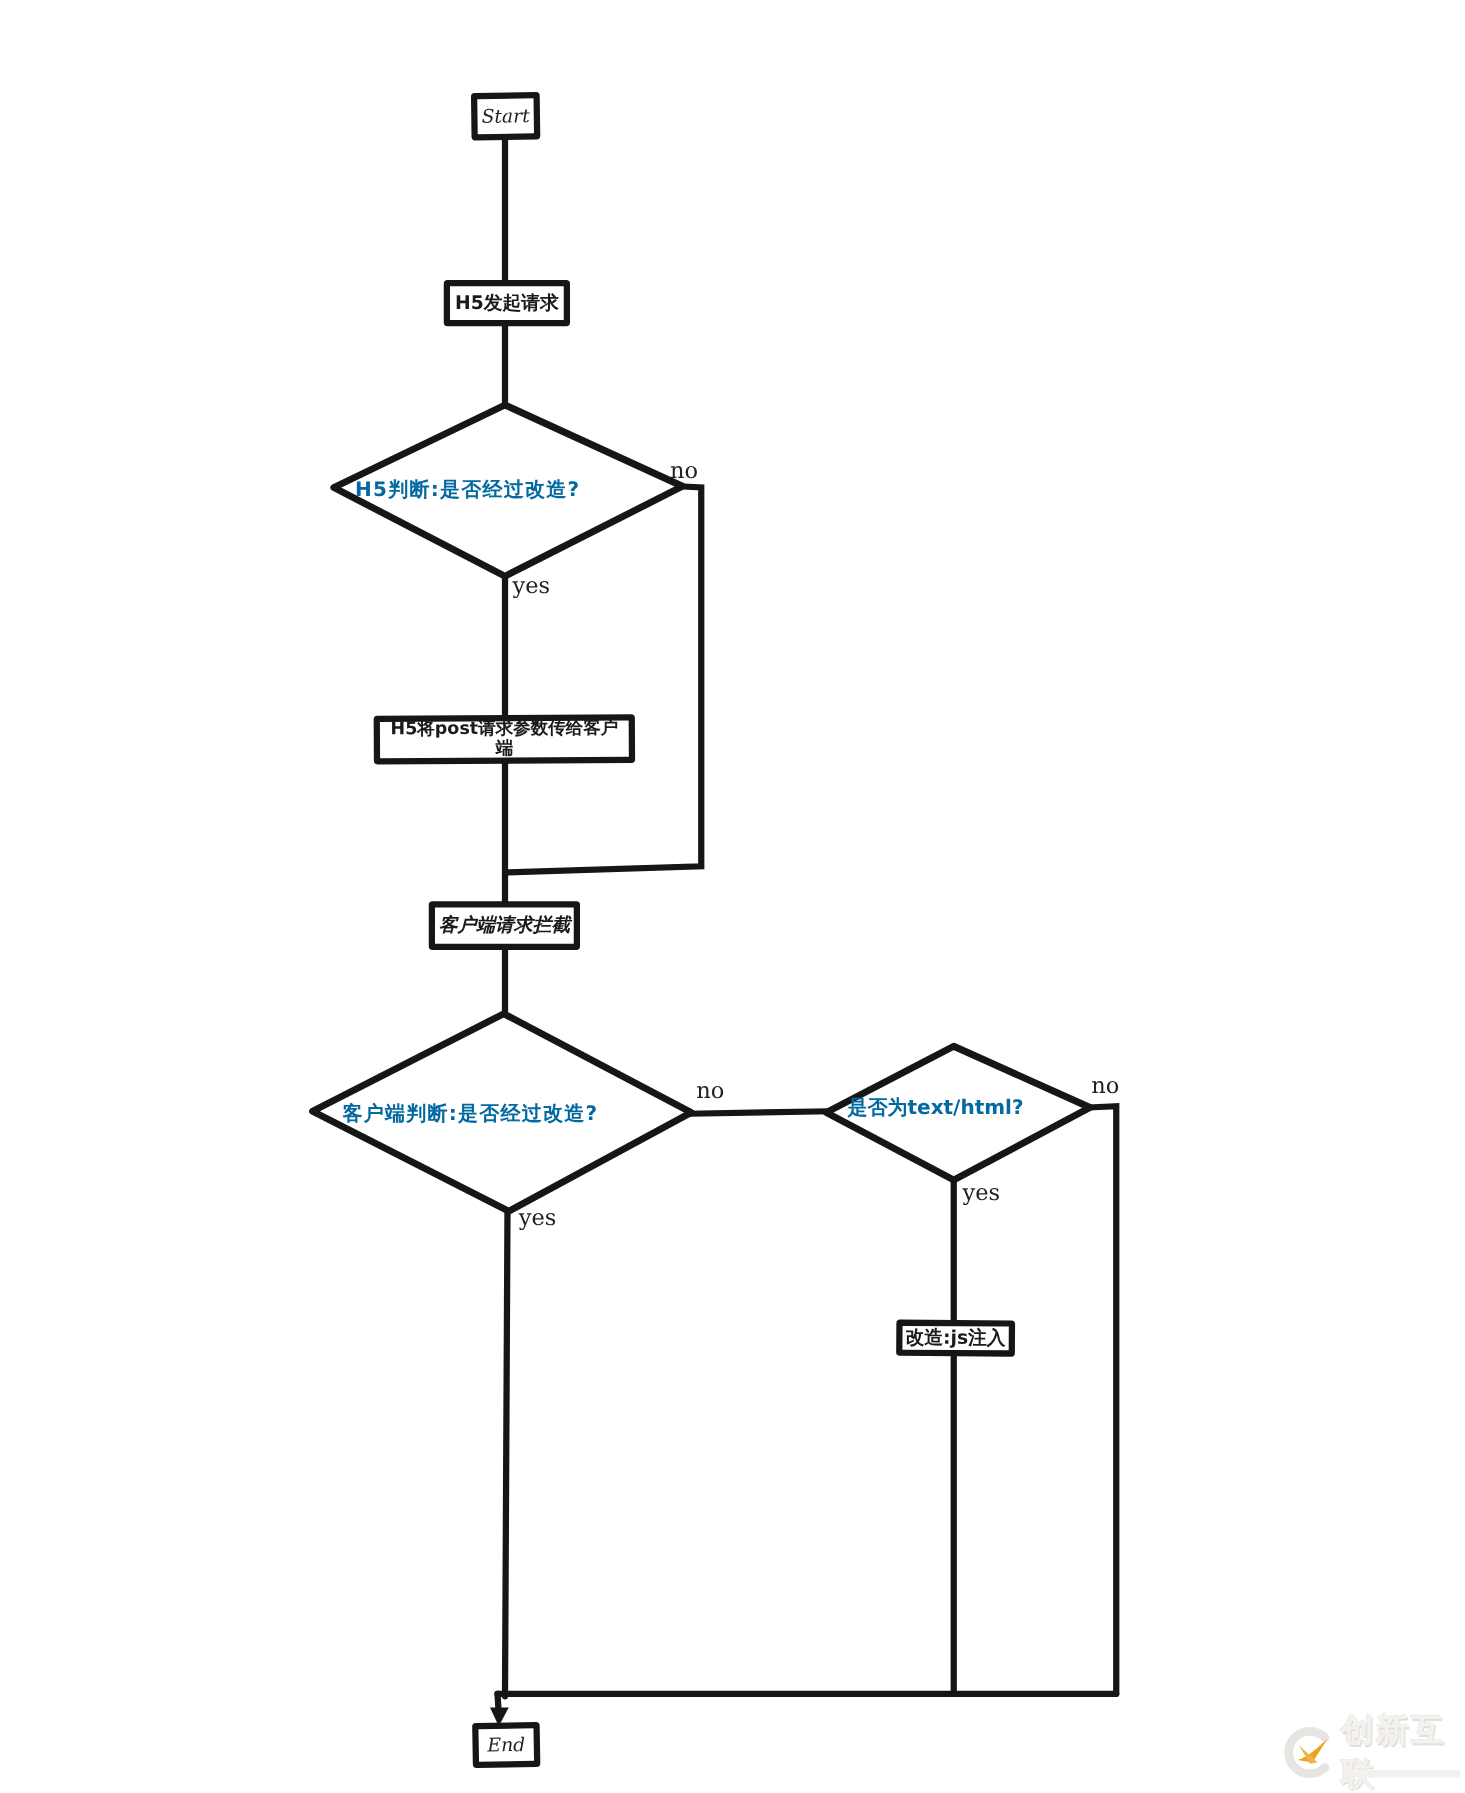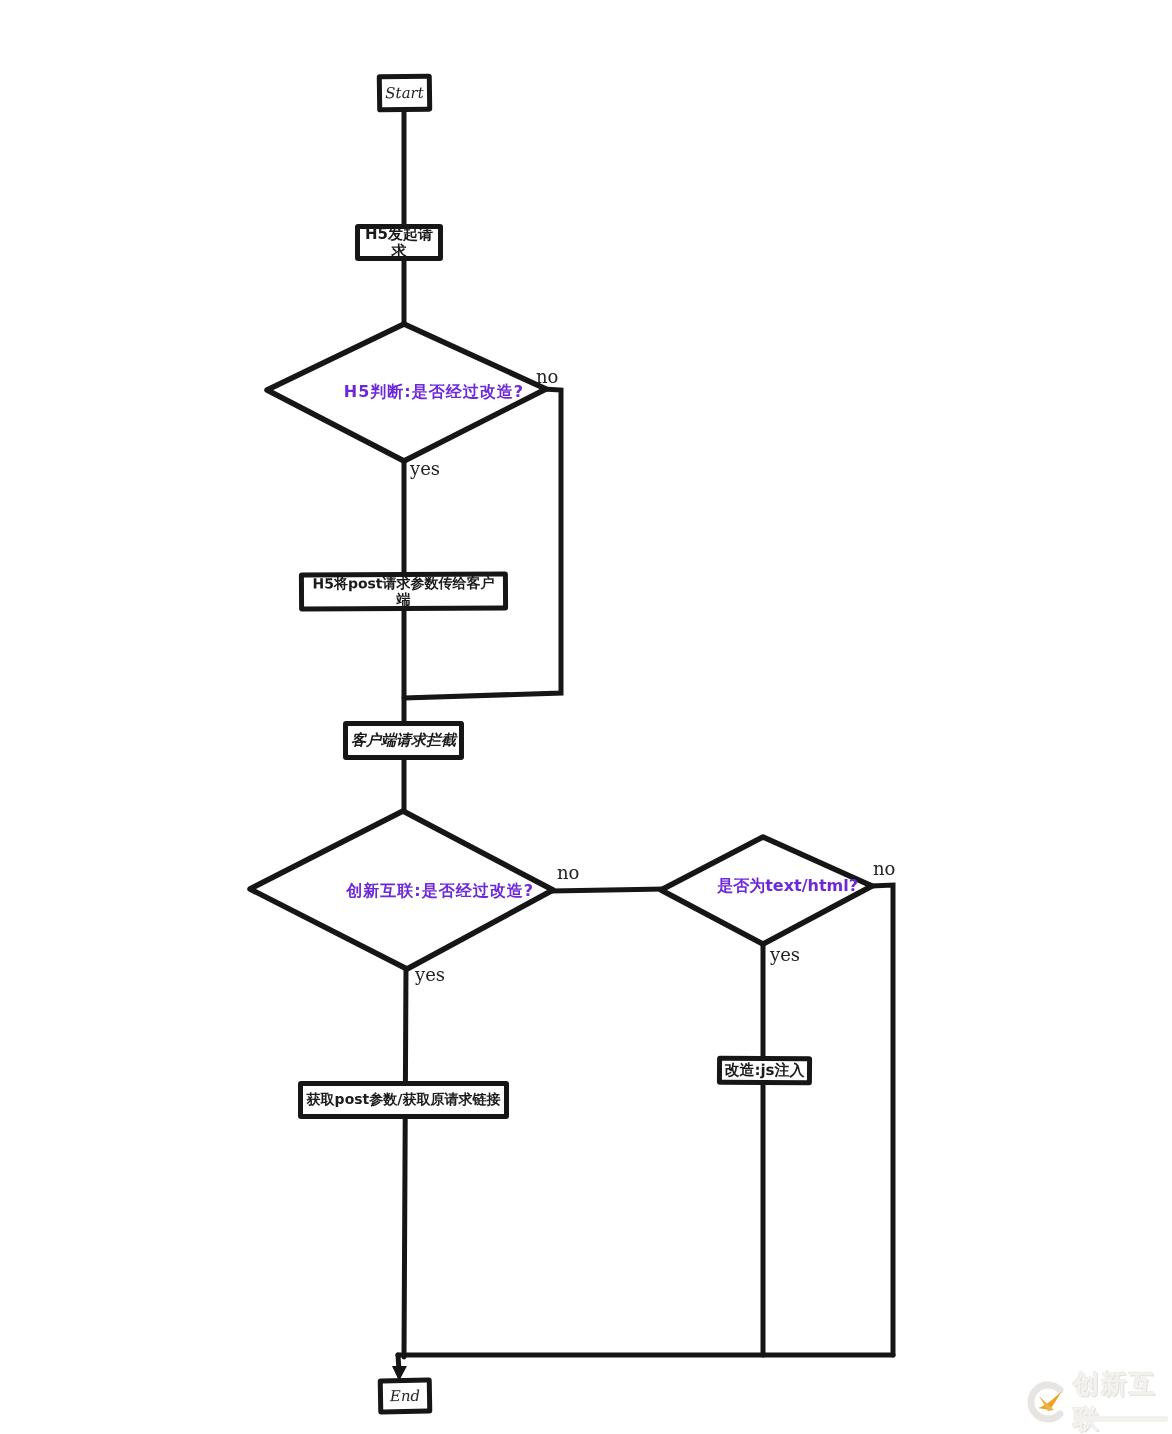--- a/index.html
+++ b/index.html
@@ -6,21 +6,21 @@
   body{width:1172px;height:1434px;font-family:"DejaVu Sans","Liberation Sans",sans-serif;}
   .canvas{position:relative;width:1172px;height:1434px;background:#ffffff;overflow:hidden;padding-left:48px;}
   .wires{position:absolute;left:0;top:0;z-index:1;}
   .wires path{fill:none;stroke:#161616;stroke-width:5;stroke-linecap:round;}
   .wires polygon.diamond{fill:#ffffff;stroke:#161616;stroke-width:5.5;stroke-linejoin:round;}
   .wires polygon.arrow{fill:#161616;stroke:none;}
   .node{position:absolute;z-index:2;background:#ffffff;border:5px solid #161616;border-radius:3px;
         display:flex;align-items:center;justify-content:center;text-align:center;
         font-weight:700;color:#1b1b1b;box-sizing:border-box;line-height:1.1;padding:2px;}
   .terminal{font-family:"DejaVu Serif","Liberation Serif",serif;font-style:italic;font-weight:400;font-size:15px;color:#222;}
-  .dlabel{position:absolute;z-index:3;text-align:right;font-weight:700;color:#6d28d9;font-size:16px;letter-spacing:1px;}
+  .dlabel{position:absolute;z-index:3;text-align:left;font-weight:700;color:#0369a1;font-size:16px;letter-spacing:1px;}
   .edge-label{position:absolute;z-index:3;font-family:"DejaVu Serif","Liberation Serif",serif;
               font-size:18px;color:#232323;}
   .fs14{font-size:14px;}
   .fs135{font-size:13.5px;}
   .fs15{font-size:15px;}
   .watermark{position:absolute;left:1026px;top:1376px;width:146px;height:52px;z-index:4;
              display:flex;align-items:center;gap:3px;}
   .wm-text{font-size:26px;font-weight:700;letter-spacing:2px;color:#f4f2ef;
            text-shadow:1px 1px 0 #e2dfdb, -1px -1px 0 #eeebe8;}
   .wm-sub{position:absolute;left:50px;top:40px;width:92px;height:6px;background:#f3f1ee;border-radius:2px;}
@@ -44,48 +44,45 @@
     <polygon class="arrow" points="392,1366 407,1366 399,1381"></polygon>
     <polygon class="diamond" points="404,324 546,389 404,461 267,390"></polygon>
     <polygon class="diamond" points="403,811 553,890 407,969 250,889"></polygon>
     <polygon class="diamond" points="763,837 872,886 763,944 661,890"></polygon>
   </svg>
 
   <div class="node terminal" style="left:377px;top:74px;width:55px;height:38px;transform:rotate(-0.8deg);">
     <span>Start</span>
   </div>
 
-  <div class="node fs15" style="left:355px;top:224px;width:88px;height:37px;">
+  <div class="node fs15" style="left:355px;top:224px;width:101px;height:37px;">
     <span>H5发起请求</span>
   </div>
 
   <div class="node fs14" style="left:299px;top:572px;width:209px;height:39px;transform:rotate(-0.3deg);">
     <span>H5将post请求参数传给客户端</span>
   </div>
 
   <div class="node fs15" style="left:343px;top:721px;width:121px;height:39px;font-style:italic;">
     <span>客户端请求拦截</span>
   </div>
 
-  <div class="node fs14" style="left:298px;top:1081px;width:211px;height:38px;">
-    <span>获取post参数/获取原请求链接</span>
-  </div>
 
 
   <div class="node fs15" style="left:717px;top:1056px;width:95px;height:29px;transform:rotate(0.4deg);">
     <span>改造:js注入</span>
   </div>
 
   <div class="node terminal" style="left:378px;top:1378px;width:54px;height:36px;transform:rotate(-1deg);text-align:center;">
     <span>End</span>
   </div>
 
   <div class="dlabel" style="left:284px;top:382px;width:240px;">H5判断:是否经过改造?</div>
 
-  <div class="dlabel" style="left:274px;top:881px;width:260px;">创新互联:是否经过改造?</div>
+  <div class="dlabel" style="left:274px;top:881px;width:260px;">客户端判断:是否经过改造?</div>
 
   <div class="dlabel" style="left:678px;top:876px;width:180px;letter-spacing:0;">是否为text/html?</div>
 
   <div class="edge-label" style="left:536px;top:366px;">no</div>
   <div class="edge-label" style="left:410px;top:458px;">yes</div>
   <div class="edge-label" style="left:557px;top:862px;">no</div>
   <div class="edge-label" style="left:415px;top:964px;">yes</div>
   <div class="edge-label" style="left:873px;top:858px;">no</div>
   <div class="edge-label" style="left:770px;top:944px;">yes</div>
 

